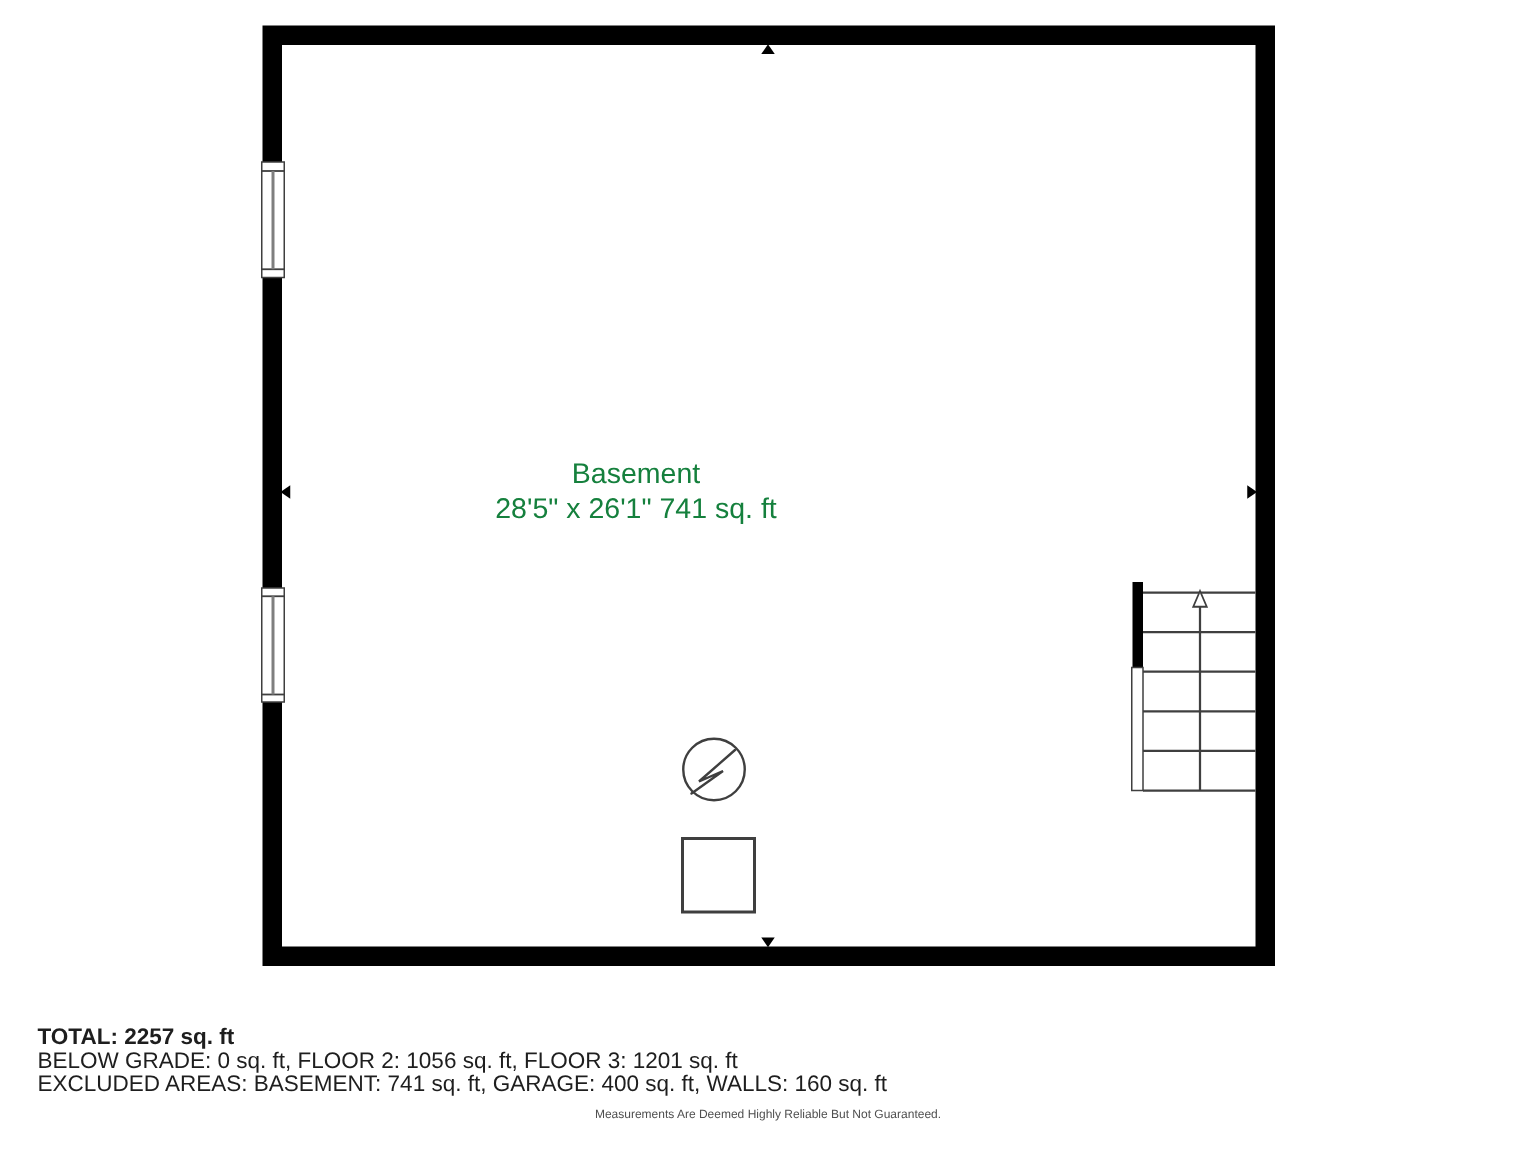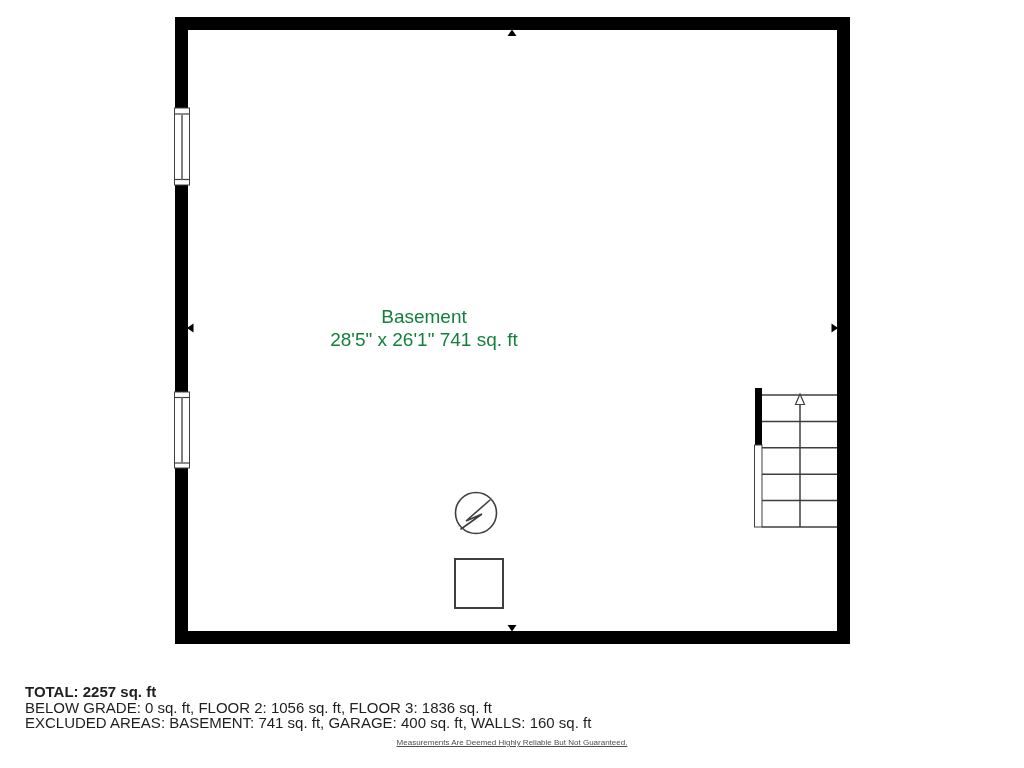--- a/index.html
+++ b/index.html
@@ -15,21 +15,21 @@
   }
   .room-label .room-name{white-space:pre;}
   .room-label .room-dims{white-space:pre;}
   .summary{
     position:absolute;left:0;top:684px;width:890px;
     text-align:left;color:#1e1e1e;font-size:15px;line-height:15.5px;margin-left:25px;
   }
   .summary .total{font-weight:bold;}
   .disclaimer{
     position:absolute;left:0;top:738px;width:1024px;
-    text-align:center;color:#4f4f4f;font-size:8px;line-height:10px;text-decoration:underline;
+    text-align:center;color:#4f4f4f;font-size:8px;line-height:10px;
   }
 </style>
 </head>
 <body>
 
 <div class="canvas">
 
   <svg class="plan" width="1024" height="768" viewBox="0 0 1024 768">
 
     <g>
@@ -79,19 +79,19 @@
     <rect x="455" y="559" width="48" height="49" fill="#ffffff" stroke="#3f3f3f" stroke-width="2"></rect>
   </svg>
 
   <div class="room-label">
     <div class="room-name">Basement</div>
     <div class="room-dims">28'5" x 26'1" 741 sq. ft</div>
   </div>
 
   <div class="summary">
     <div class="total">TOTAL: 2257 sq. ft</div>
-    <div>BELOW GRADE: 0 sq. ft, FLOOR 2: 1056 sq. ft, FLOOR 3: 1836 sq. ft</div>
+    <div>BELOW GRADE: 0 sq. ft, FLOOR 2: 1056 sq. ft, FLOOR 3: 1201 sq. ft</div>
     <div>EXCLUDED AREAS: BASEMENT: 741 sq. ft, GARAGE: 400 sq. ft, WALLS: 160 sq. ft</div>
   </div>
 
   <div class="disclaimer">Measurements Are Deemed Highly Reliable But Not Guaranteed.</div>
 
 </div>
 
 </body></html>

